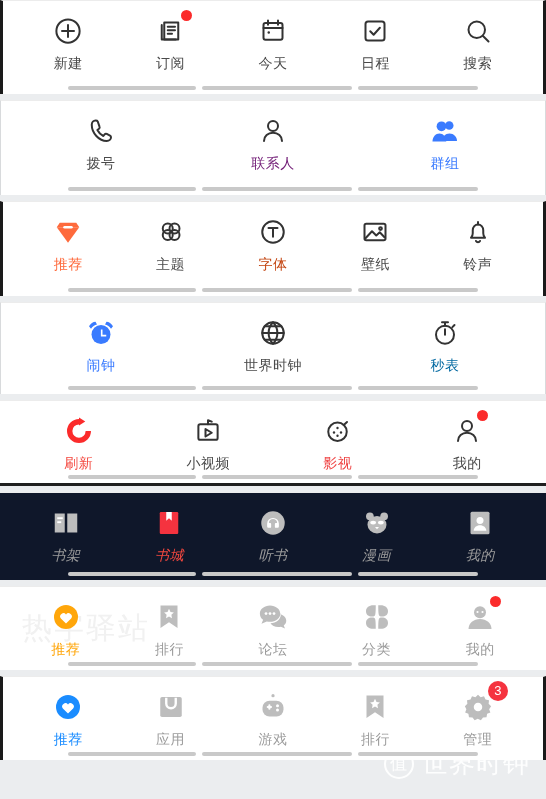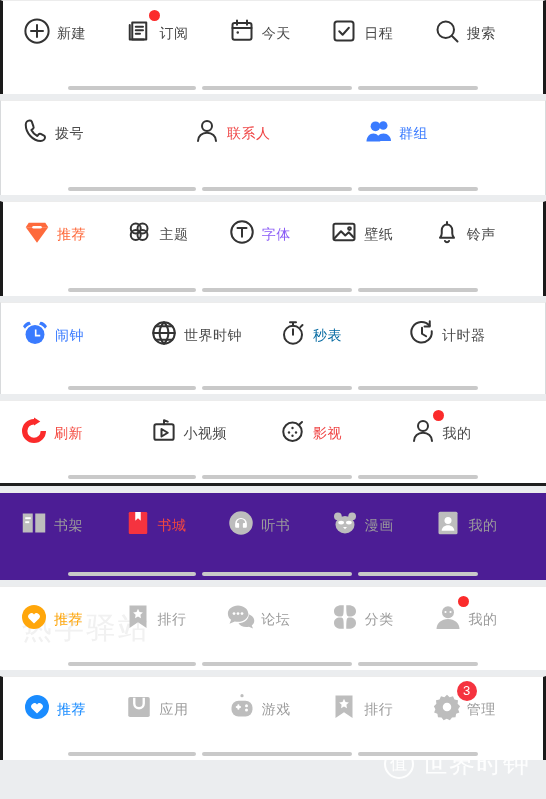--- a/index.html
+++ b/index.html
@@ -16,35 +16,35 @@
   .row{
     position:relative;
     box-sizing:border-box;
     background:#ffffff;
     overflow:hidden;
   }
   .row.edge-dark{border-left:3px solid #1a1a1a;border-right:3px solid #1a1a1a;}
   .row.edge-light{border-left:1px solid #d8dadc;border-right:1px solid #d8dadc;}
   .row.top-hair{border-top:1px solid #ececec;}
   .row.bot-dark{border-bottom:3px solid #1f1f1f;text-align:right;}
-  .row.tint{background:#4c1d95;}
+  .row.tint{background:#0f172a;font-style:italic;}
   .row.gap{margin-top:6px;}
 
   .tabs{
     display:flex;
     align-items:flex-start;
     justify-content:space-around;
     padding:10px 14px 0 14px;
     position:relative;
     z-index:2;
   }
   .tab{
     flex:1 1 0;
     display:flex;
-    flex-direction:row;
+    flex-direction:column;
     align-items:center;
     justify-content:flex-start;
     position:relative;
     min-width:0;
   }
   .ico{
     width:40px;height:40px;
     display:flex;align-items:center;justify-content:center;
     position:relative;
   }
@@ -193,21 +193,21 @@
           </span>
           <span class="lbl" style="color:#4a4a4a">拨号</span>
         </div>
         <div class="tab">
           <span class="ico">
             <svg width="30" height="30" viewBox="0 0 24 24" fill="none" stroke="#333333" stroke-width="1.6" stroke-linecap="round" stroke-linejoin="round">
               <circle cx="12" cy="8" r="4"></circle>
               <path d="M4.8 20c0-3.8 3.2-6.6 7.2-6.6s7.2 2.8 7.2 6.6"></path>
             </svg>
           </span>
-          <span class="lbl" style="color:#ef4444">联系人</span>
+          <span class="lbl" style="color:#701a75">联系人</span>
         </div>
         <div class="tab">
           <span class="ico">
             <svg width="30" height="30" viewBox="0 0 24 24" fill="#3a7bff">
               <circle cx="15.4" cy="7.6" r="3.4"></circle>
               <path d="M9.6 20h12c0-3.4-2.7-6-6-6s-6 2.6-6 6z"></path>
               <circle cx="9.2" cy="8.2" r="3.9"></circle>
               <path d="M2 20.4h11c0-3.6-2.5-6.4-5.5-6.4S2 16.8 2 20.4z"></path>
             </svg>
           </span>
@@ -243,21 +243,21 @@
           </span>
           <span class="lbl" style="color:#4a4a4a">主题</span>
         </div>
         <div class="tab">
           <span class="ico">
             <svg width="30" height="30" viewBox="0 0 24 24" fill="none" stroke="#333333" stroke-width="1.6" stroke-linecap="round" stroke-linejoin="round">
               <circle cx="12" cy="12" r="8.6"></circle>
               <path d="M8.4 8.8h7.2M12 8.8v7"></path>
             </svg>
           </span>
-          <span class="lbl" style="color:#8b5cf6">字体</span>
+          <span class="lbl" style="color:#c2410c">字体</span>
         </div>
         <div class="tab">
           <span class="ico">
             <svg width="30" height="30" viewBox="0 0 24 24" fill="none" stroke="#333333" stroke-width="1.6" stroke-linecap="round" stroke-linejoin="round">
               <rect x="3.6" y="5.4" width="16.8" height="13.2" rx="1.4"></rect>
               <path d="M4.4 17l5.2-5.6 3.4 3.4 2.8-2.6 3.8 4"></path>
               <circle cx="16.4" cy="9.2" r="1.1"></circle>
             </svg>
           </span>
           <span class="lbl" style="color:#4a4a4a">壁纸</span>
@@ -306,30 +306,20 @@
         <div class="tab">
           <span class="ico">
             <svg width="30" height="30" viewBox="0 0 24 24" fill="none" stroke="#333333" stroke-width="1.6" stroke-linecap="round" stroke-linejoin="round">
               <circle cx="12" cy="13.4" r="7.2"></circle>
               <path d="M12 9v4.4"></path>
               <path d="M9.6 3.3h4.8M12 3.3v2.9"></path>
               <path d="M17.9 7.3l1.7-1.7"></path>
             </svg>
           </span>
           <span class="lbl" style="color:#0369a1">秒表</span>
-        </div>
-        <div class="tab">
-          <span class="ico">
-            <svg width="30" height="30" viewBox="0 0 24 24" fill="none" stroke="#333333" stroke-width="1.6" stroke-linecap="round" stroke-linejoin="round">
-              <path d="M19.8 10.6A8.2 8.2 0 1118 6.2"></path>
-              <path d="M18.2 2.6v4.2h-4.2"></path>
-              <path d="M12 7.8v4.8l3.3 2"></path>
-            </svg>
-          </span>
-          <span class="lbl" style="color:#4a4a4a">计时器</span>
         </div>
       </div>
       <div class="gbar">
         <i class="a"></i>
         <i class="b"></i>
         <i class="c"></i>
       </div>
     </div>
     <div class="row bot-dark top-hair gap" style="height: 86px;">
       <div class="tabs">

